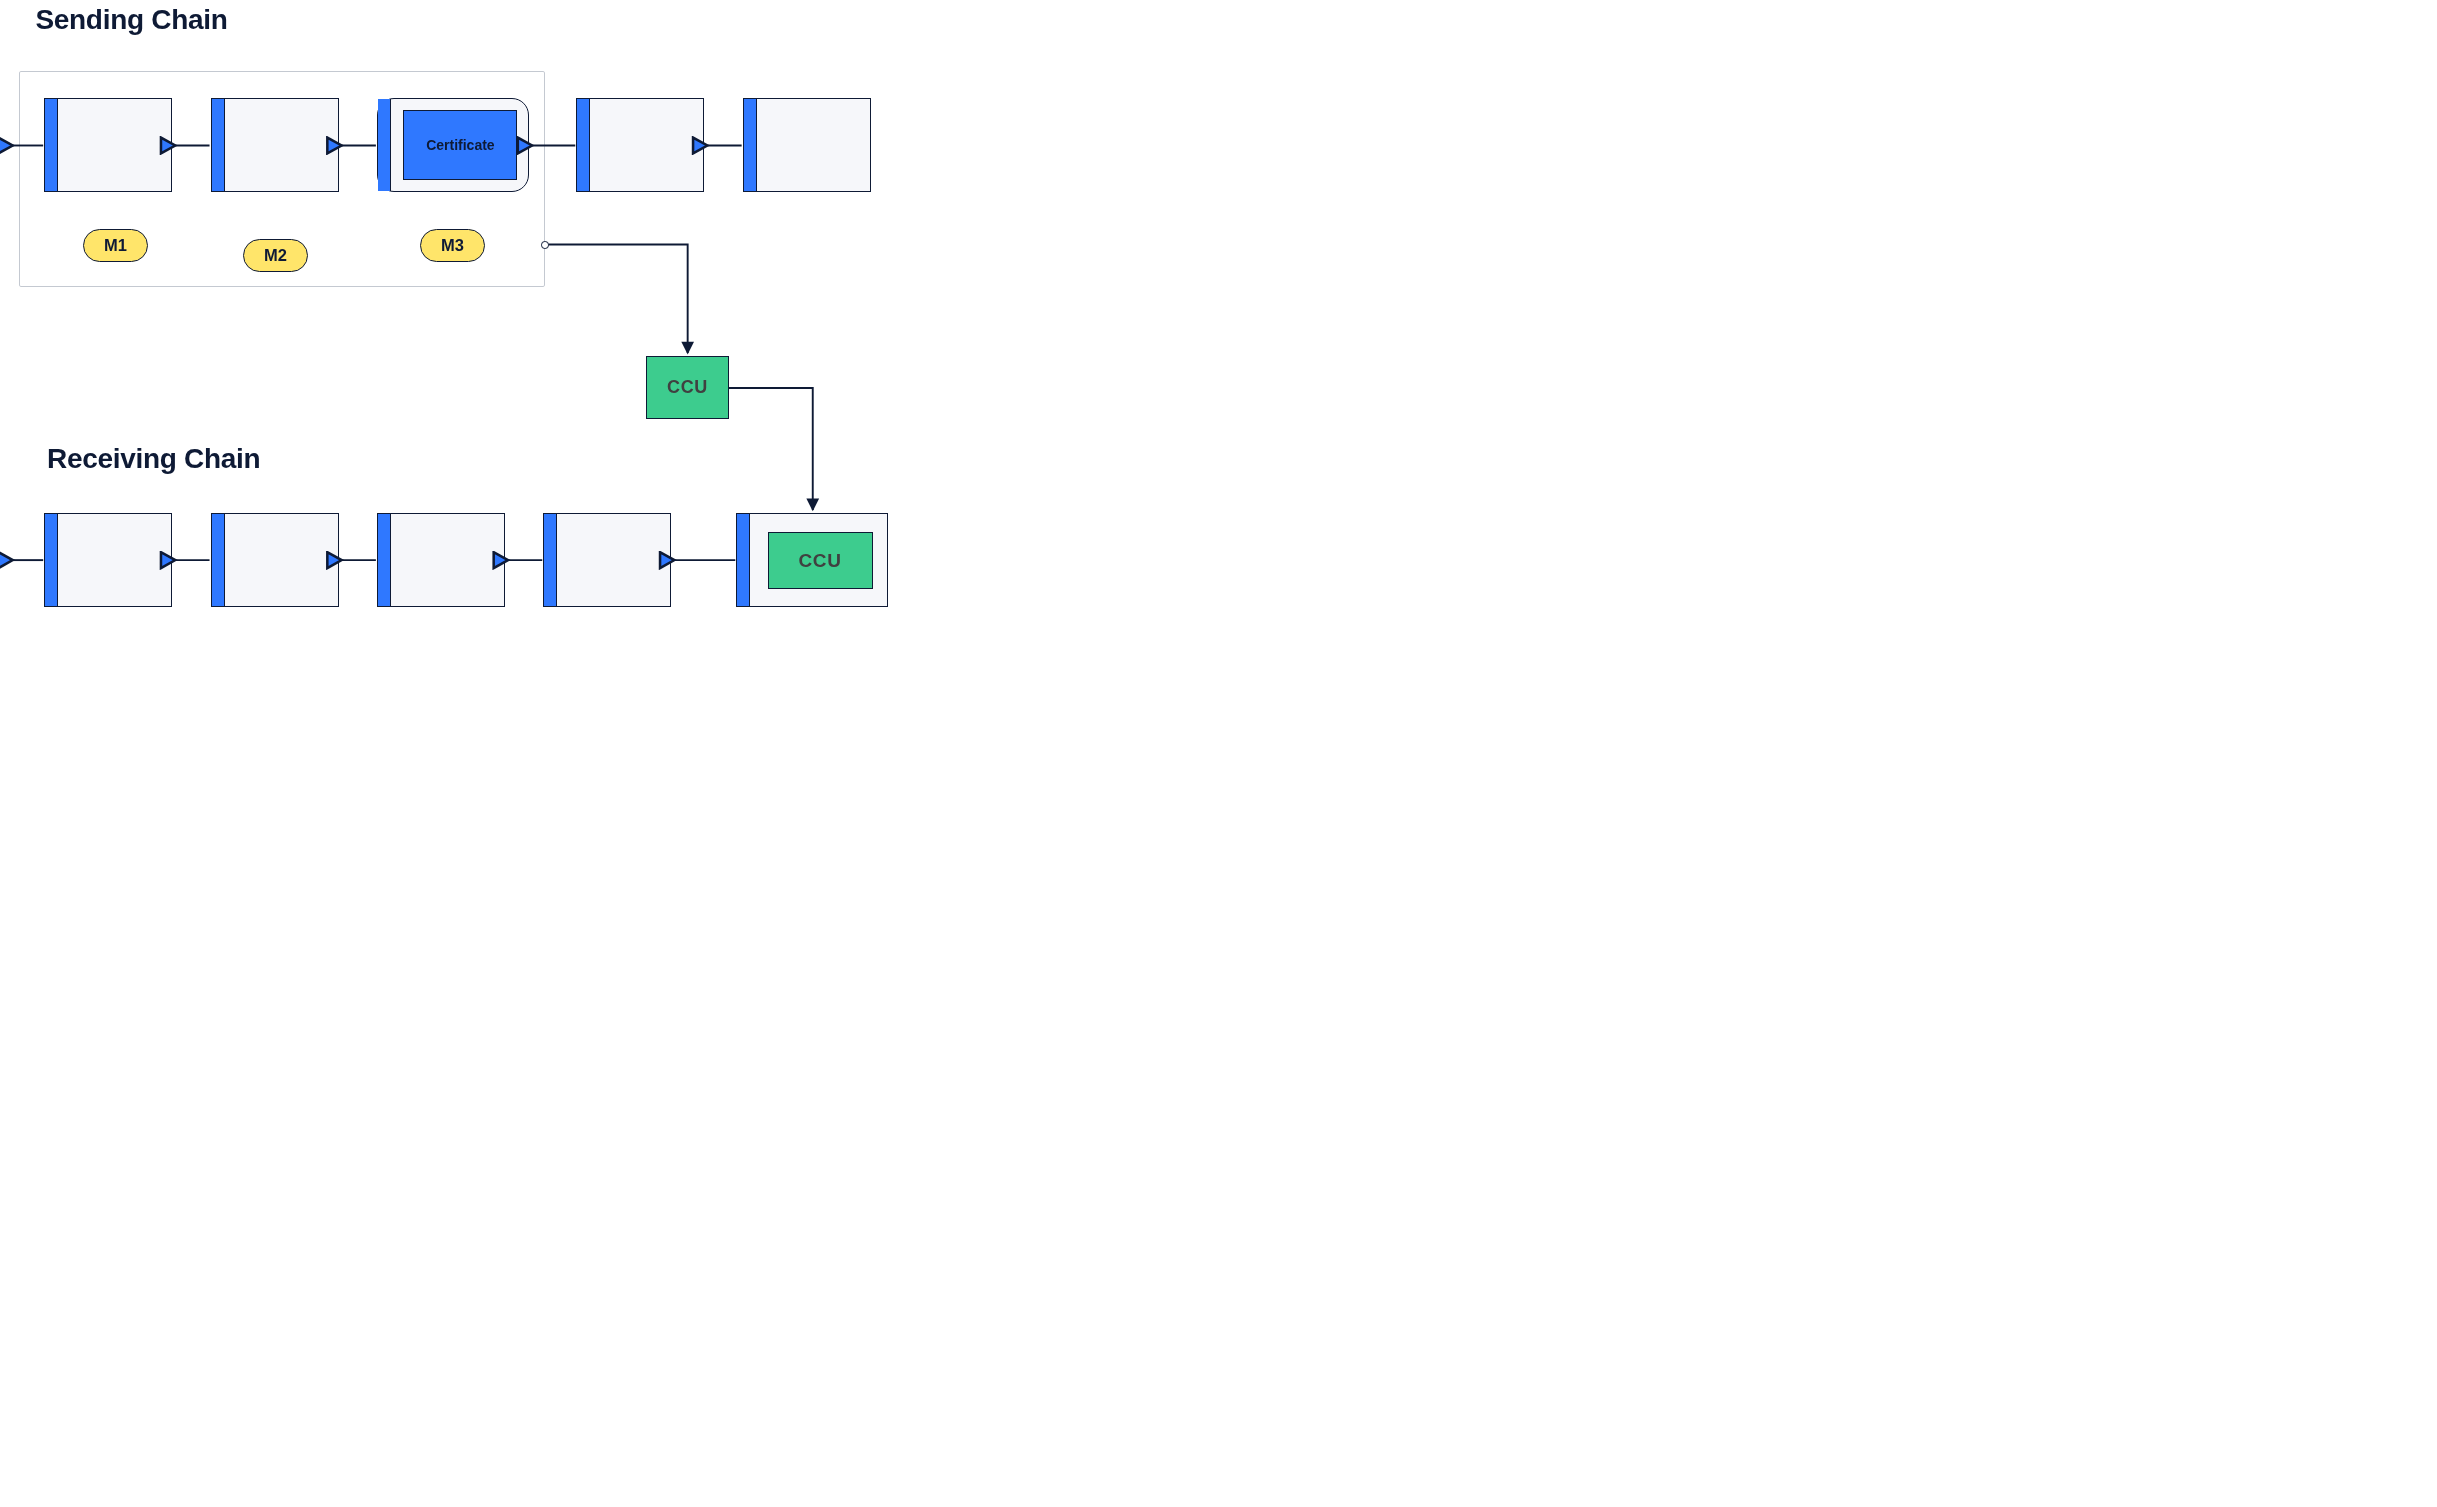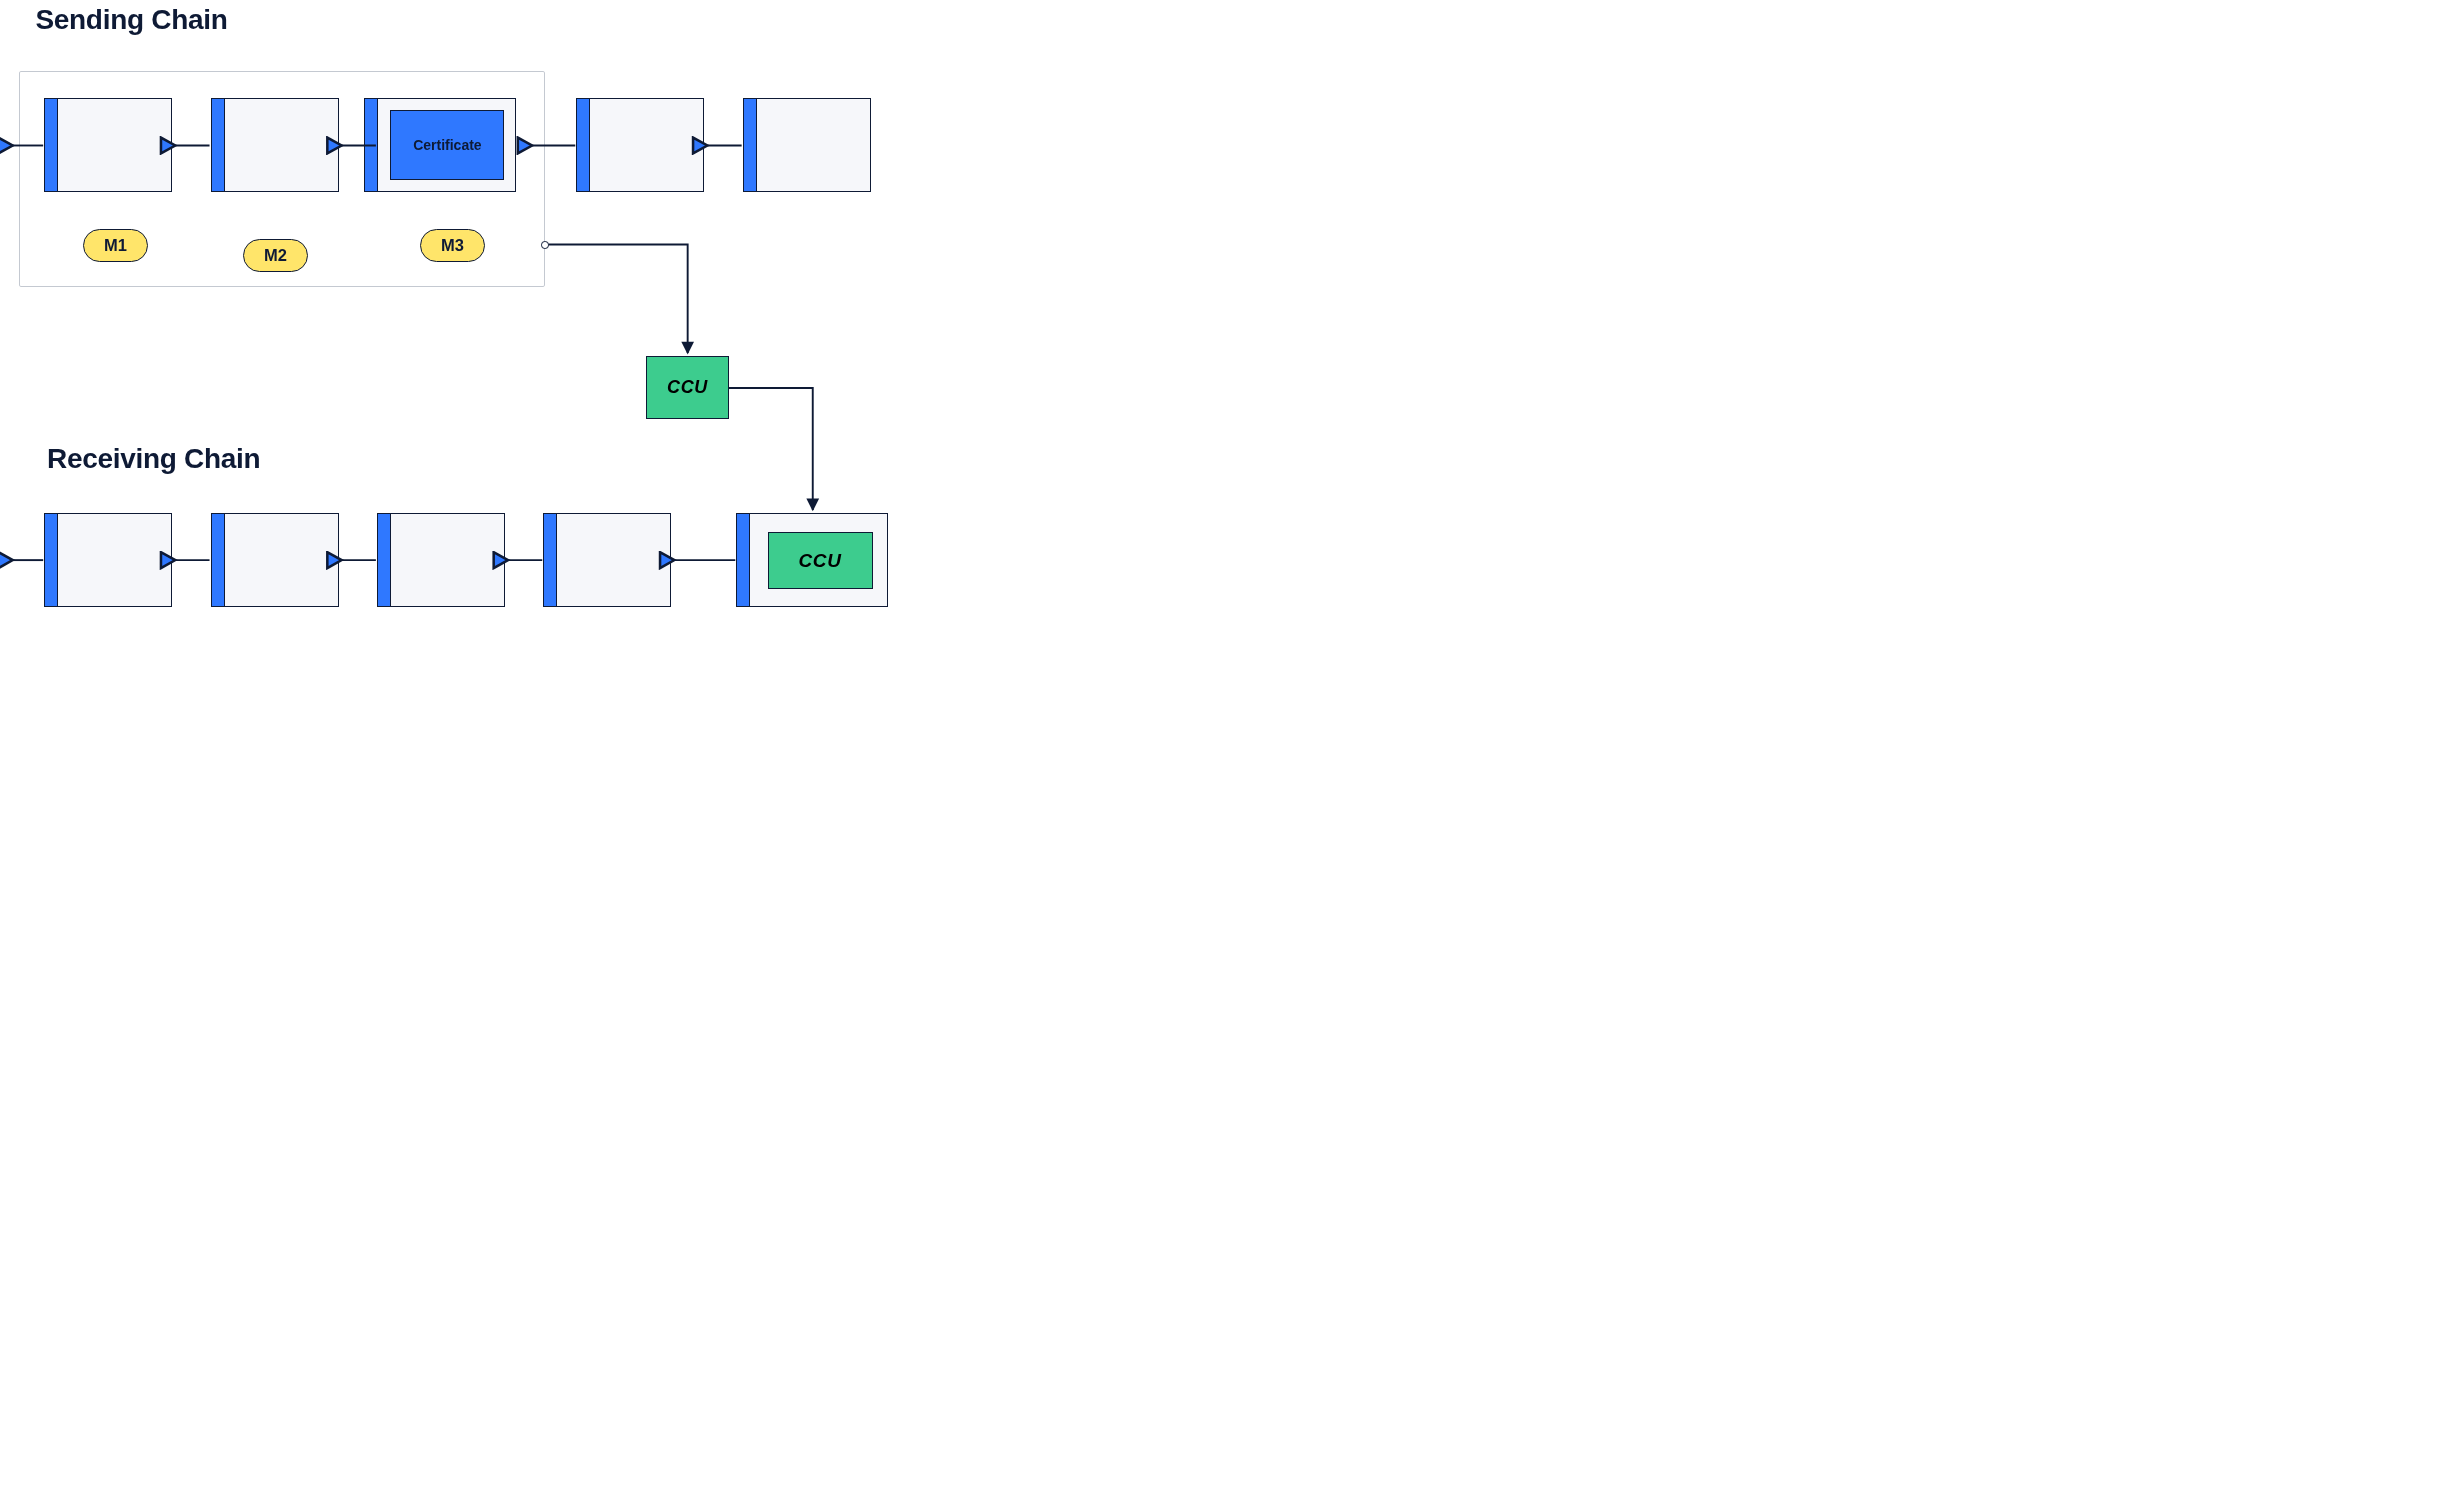--- a/index.html
+++ b/index.html
@@ -64,28 +64,27 @@
     display: flex;
     align-items: center;
     justify-content: center;
     padding: 8px 18px;
     height: 33px;
   }
   .ccu-box {
     position: absolute;
     background: #3dcc8e;
     border: 1.9px solid #0e1a35;
-    color: #000000;
+    color: #404040;
     font-weight: 800;
     font-size: 18px;
     display: flex;
     align-items: center;
     justify-content: center;
     letter-spacing: 0.6px;
-    font-style: italic;
   }
   .connection-dot {
     position: absolute;
     width: 7.6px;
     height: 7.6px;
     border-radius: 50%;
     background: #ffffff;
     border: 1.9px solid #0e1a35;
   }
   svg.arrows {
@@ -107,21 +106,21 @@
   <div class="bounding" style="left:19px; top:71px; width:526px; height:216px;"></div>
 
   <div class="block" style="left:44px; top:98px; width:128px; height:94px;">
     <div class="stripe"></div>
   </div>
 
   <div class="block" style="left:211px; top:98px; width:128px; height:94px;">
     <div class="stripe"></div>
   </div>
 
-  <div class="block" style="left:364px; top:98px; width:152px; height:94px;">
+  <div class="block" style="left:377px; top:98px; width:152px; height:94px;border-radius:17px;">
     <div class="stripe"></div>
     <div class="cert" style="left:25.4px; top:11.4px; width:114px; height:70px;">Certificate</div>
   </div>
 
   <div class="block" style="left:576px; top:98px; width:128px; height:94px;">
     <div class="stripe"></div>
   </div>
 
   <div class="block" style="left:743px; top:98px; width:128px; height:94px;">
     <div class="stripe"></div>

